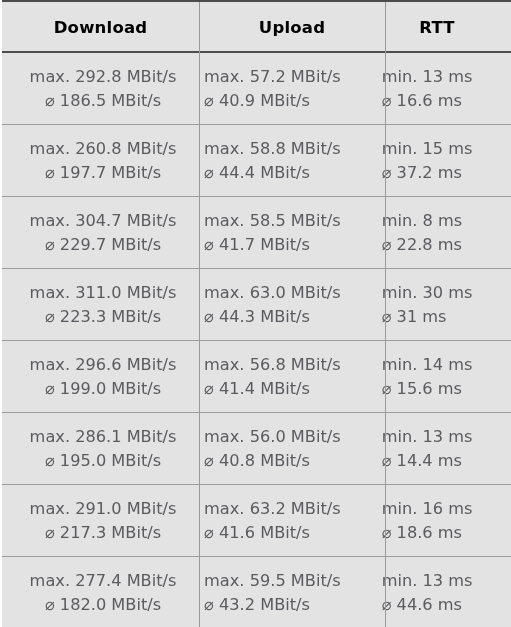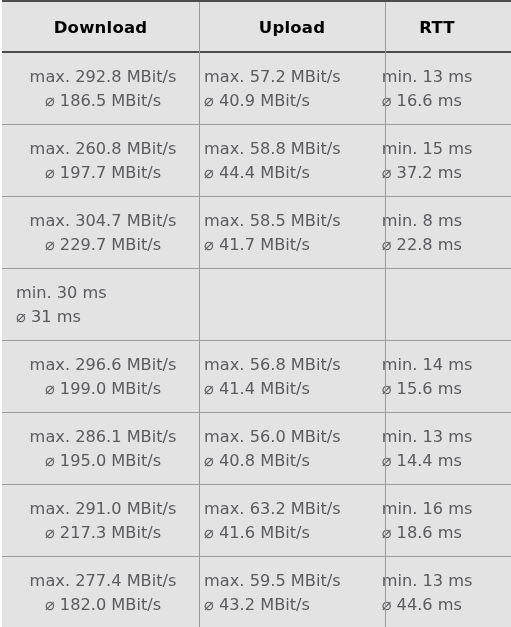--- a/index.html
+++ b/index.html
@@ -182,20 +182,28 @@
         <div class="line">max. 58.5 MBit/s</div>
         <div class="line">⌀ 41.7 MBit/s</div>
       </div>
       <div class="cell c3">
         <div class="line">min. 8 ms</div>
         <div class="line">⌀ 22.8 ms</div>
       </div>
     </div>
 
     <div class="data-row">
+      <div class="cell c1">
+        <div class="line">max. 311.0 MBit/s</div>
+        <div class="line">⌀ 223.3 MBit/s</div>
+      </div>
+      <div class="cell c2">
+        <div class="line">max. 63.0 MBit/s</div>
+        <div class="line">⌀ 44.3 MBit/s</div>
+      </div>
       <div class="cell c3">
         <div class="line">min. 30 ms</div>
         <div class="line">⌀ 31 ms</div>
       </div>
     </div>
 
     <div class="data-row">
       <div class="cell c1">
         <div class="line">max. 296.6 MBit/s</div>
         <div class="line">⌀ 199.0 MBit/s</div>

